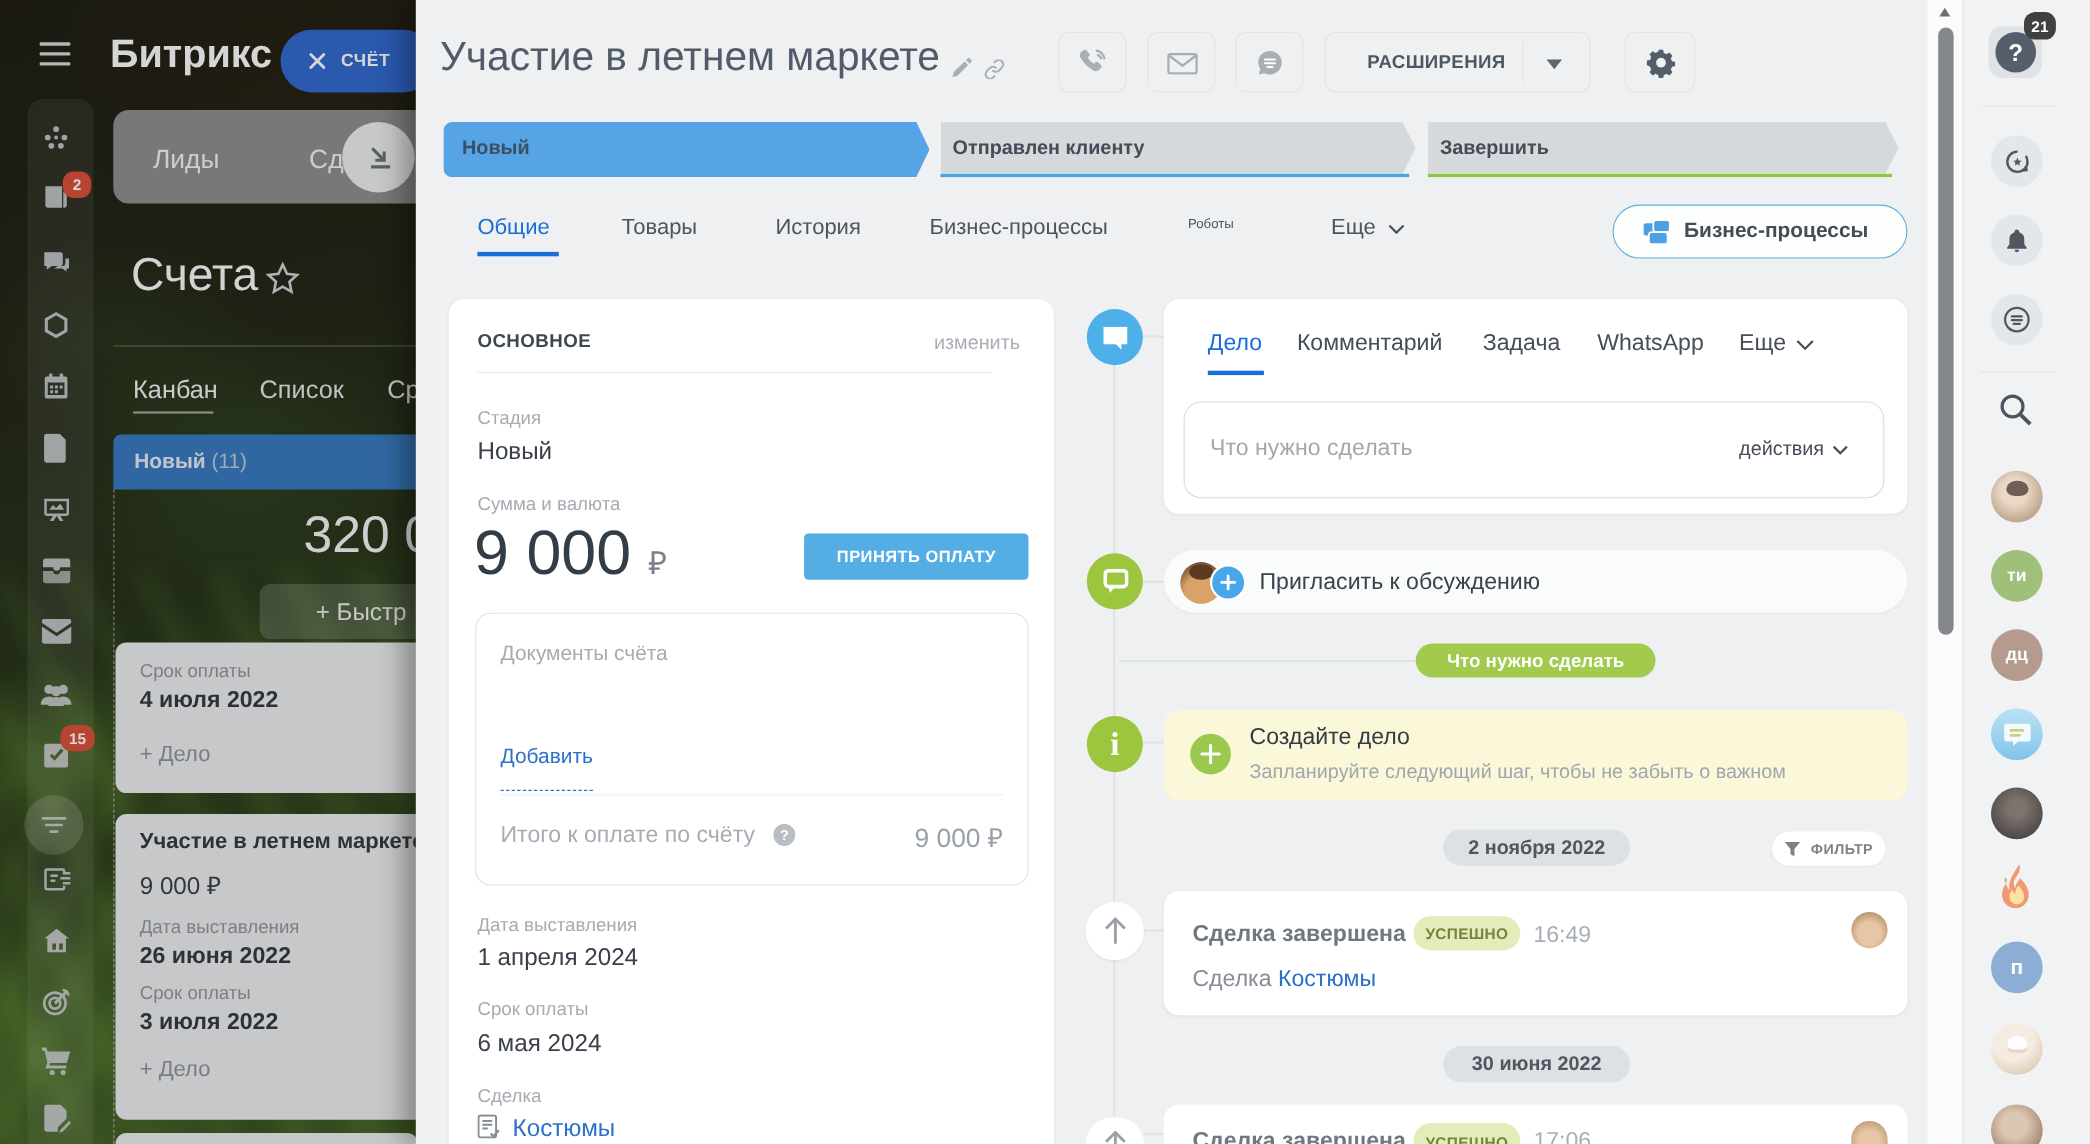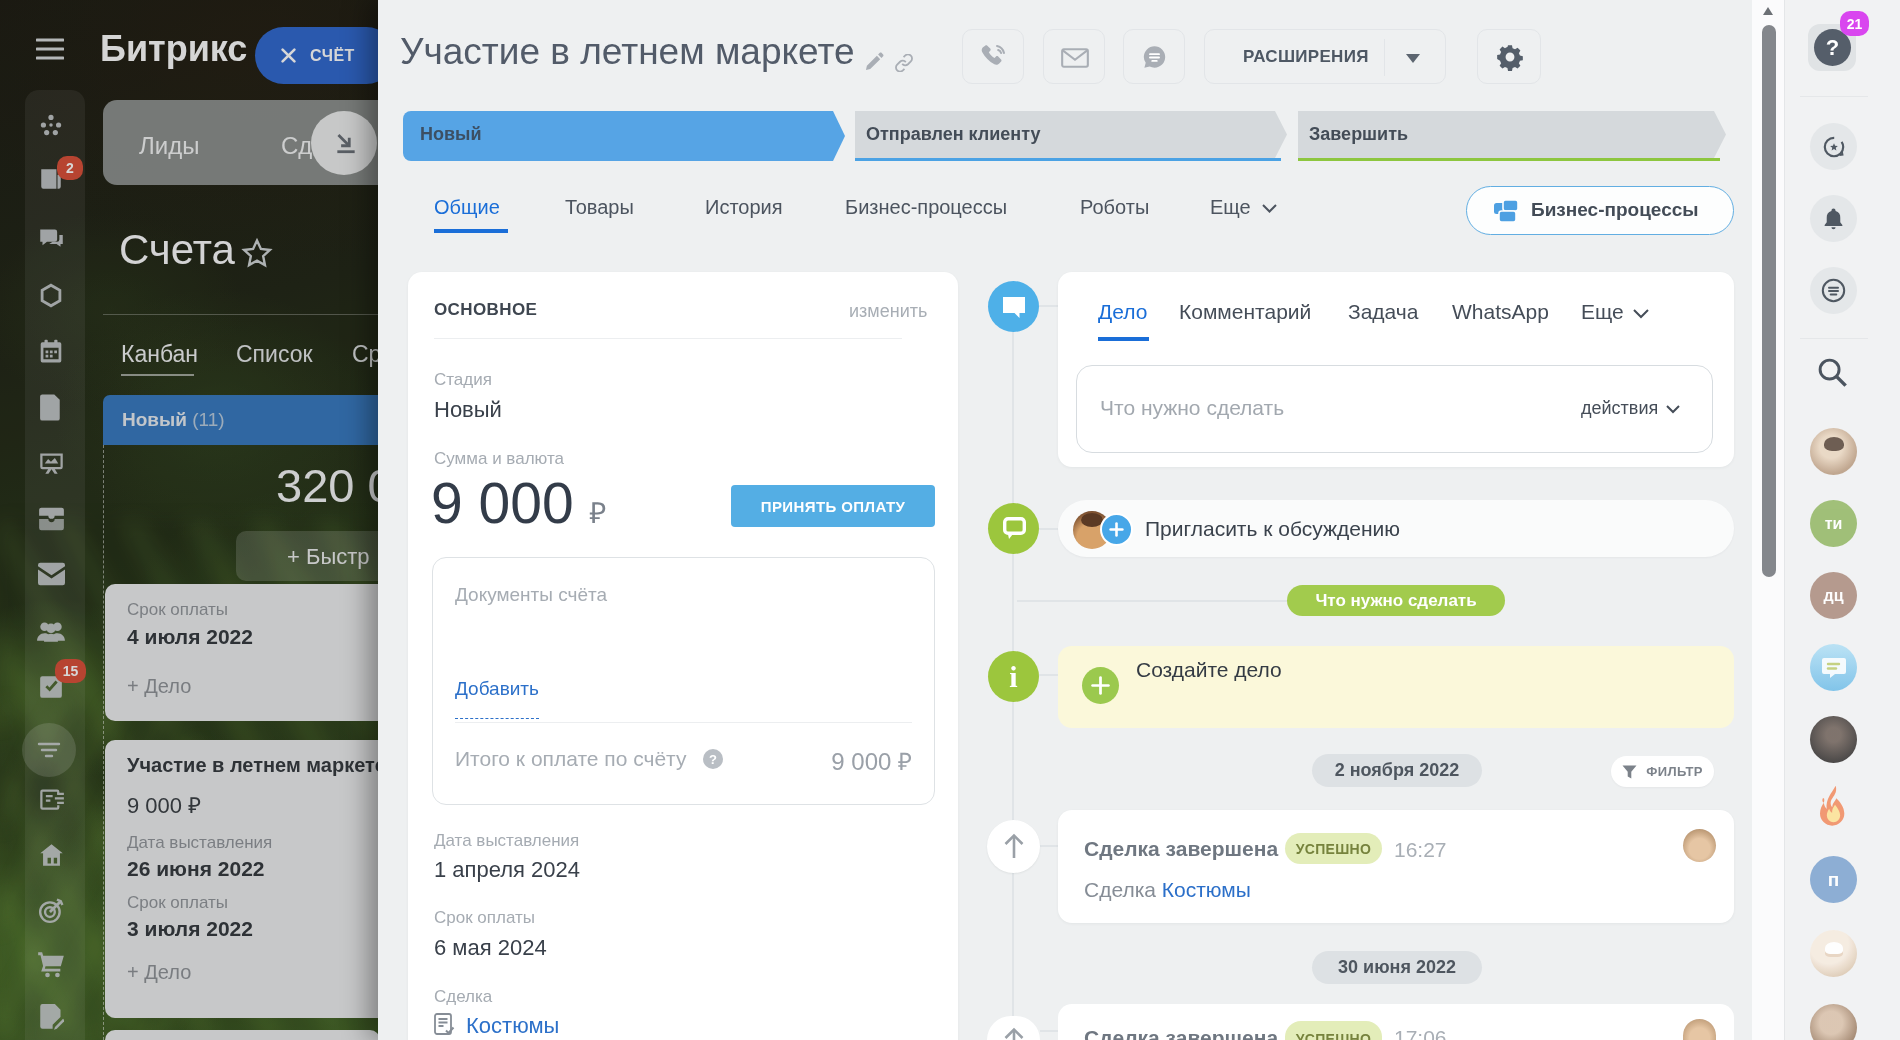--- a/index.html
+++ b/index.html
@@ -267,21 +267,21 @@
     <div class="abs" style="left:488px;top:124px;font-size:18px;font-weight:700;color:#434c57">Отправлен клиенту</div>
     <div class="abs" style="left:920px;top:111px;width:428px;height:47px;background:#d5d9dc;clip-path:polygon(0 0,416px 0,428px 50%,416px 100%,0 100%)"></div>
     <div class="abs" style="left:920px;top:158px;width:422px;height:3px;background:#8dc63f"></div>
     <div class="abs" style="left:931px;top:124px;font-size:18px;font-weight:700;color:#434c57">Завершить</div>
 
     <div class="abs" style="left:56px;top:196px;font-size:20px;color:#1a6ed8">Общие</div>
     <div class="abs" style="left:56px;top:229px;width:74px;height:4px;background:#1a6ed8"></div>
     <div class="abs" style="left:187px;top:196px;font-size:20px;color:#4c545f">Товары</div>
     <div class="abs" style="left:327px;top:196px;font-size:20px;color:#4c545f">История</div>
     <div class="abs" style="left:467px;top:196px;font-size:20px;color:#4c545f">Бизнес-процессы</div>
-    <div class="abs" style="left:702px;top:196px;font-size:20px;color:#4c545f">Роботы</div>
+    <div class="abs" style="left:702px;top:196px;font-size:12px;color:#4c545f">Роботы</div>
     <div class="abs" style="left:832px;top:196px;font-size:20px;color:#4c545f">Еще</div>
     <svg class="abs" style="left:884px;top:204px" width="15" height="9" viewBox="0 0 15 9" fill="none" stroke="#4c545f" stroke-width="2">
         <path d="M1 1l6.5 6.5L14 1"></path>
       </svg>
     <div class="abs" style="left:1088px;top:186px;width:268px;height:49px;border:1px solid #62aee2;border-radius:25px;background:#fdfefe">
       <svg style="position:absolute;left:27px;top:12px" width="26" height="24" viewBox="0 0 26 24">
           <rect x="0" y="4" width="15" height="11" rx="2.5" fill="#4da0e2"></rect>
           <rect x="9" y="1" width="15" height="11" rx="2.5" fill="#4da0e2" stroke="#fdfefe" stroke-width="1.6"></rect>
           <rect x="5" y="12" width="17" height="11" rx="2.5" fill="#4da0e2" stroke="#fdfefe" stroke-width="1.6"></rect>
         </svg>
@@ -375,40 +375,41 @@
     <div class="abs" style="left:680px;top:646px;width:676px;height:82px;background:#fbf8da;border-radius:14px"></div>
     <div class="abs" style="left:704px;top:667px;width:37px;height:37px;border-radius:50%;background:#9bc94e;display:flex;align-items:center;justify-content:center">
       <svg width="19" height="19" viewBox="0 0 18 18">
           <g stroke="#fff" stroke-width="2.6" stroke-linecap="round">
             <line x1="9" y1="1.5" x2="9" y2="16.5"></line>
             <line x1="1.5" y1="9" x2="16.5" y2="9"></line>
           </g>
         </svg>
     </div>
     <div class="abs" style="left:758px;top:658px;font-size:21px;color:#343b44">Создайте дело</div>
+    <div class="abs" style="left:758px;top:691px;font-size:18px;color:#a0a6ad">Запланируйте следующий шаг, чтобы не забыть о важном</div>
 
     <div class="abs" style="left:610px;top:651px;width:51px;height:51px;border-radius:50%;background:#9cc63d;display:flex;align-items:center;justify-content:center;color:#fff;font-size:30px;font-weight:700;font-family:'Liberation Serif',serif">i</div>
 
     <div class="abs" style="left:934px;top:754px;width:170px;height:33px;border-radius:17px;background:#dde1e4;display:flex;align-items:center;justify-content:center;font-size:18px;font-weight:700;color:#4e565f">2 ноября 2022</div>
     <div class="abs" style="left:1233px;top:756px;width:103px;height:31px;border-radius:16px;background:#fff;display:flex;align-items:center;justify-content:center;box-shadow:0 1px 2px rgba(50,60,70,.05)">
       <svg width="15" height="14" viewBox="0 0 15 14" fill="#7c828a">
           <path d="M0.5 0.5h14L9.3 6.8v6.7l-3.6-2V6.8L0.5 0.5z"></path>
         </svg>
       <span style="margin-left:9px;font-size:13px;font-weight:700;color:#7c828a;letter-spacing:.4px">ФИЛЬТР</span>
     </div>
 
     <div class="abs" style="left:680px;top:810px;width:676px;height:113px;background:#fff;border-radius:14px;box-shadow:0 1px 3px rgba(50,60,70,.06)"></div>
     <div class="abs" style="left:609px;top:820px;width:53px;height:53px;border-radius:50%;background:#fff;box-shadow:0 1px 2px rgba(50,60,70,.08)"></div>
     <svg class="abs" style="left:624px;top:833px" width="24" height="27" viewBox="0 0 24 27" fill="none" stroke="#9aa0a7" stroke-width="2.6">
         <path d="M12 25V3"></path>
         <path d="M3.5 11L12 2.5 20.5 11"></path>
       </svg>
     <div class="abs" style="left:706px;top:837px;font-size:21px;font-weight:700;color:#6f7781">Сделка завершена</div>
     <div class="abs" style="left:907px;top:833px;width:97px;height:31px;border-radius:16px;background:#e3edb9;display:flex;align-items:center;justify-content:center;font-size:14px;font-weight:700;color:#76833d;letter-spacing:.3px">УСПЕШНО</div>
-    <div class="abs" style="left:1016px;top:838px;font-size:21px;color:#a8aeb5">16:27</div>
+    <div class="abs" style="left:1016px;top:838px;font-size:21px;color:#a8aeb5">16:49</div>
     <div class="abs" style="left:1305px;top:829px;width:33px;height:33px;border-radius:50%;background:radial-gradient(circle at 50% 60%, #e6c6a4 40%, #b08c67 85%)"></div>
     <div class="abs" style="left:706px;top:878px;font-size:21px;color:#868d96">Сделка <span style="color:#2b6fc9">Костюмы</span></div>
 
     <div class="abs" style="left:934px;top:951px;width:170px;height:33px;border-radius:17px;background:#dde1e4;display:flex;align-items:center;justify-content:center;font-size:18px;font-weight:700;color:#4e565f">30 июня 2022</div>
 
     <div class="abs" style="left:680px;top:1004px;width:676px;height:36px;background:#fff;border-radius:14px 14px 0 0"></div>
     <div class="abs" style="left:609px;top:1016px;width:53px;height:24px;border-radius:27px 27px 0 0;background:#fff"></div>
     <svg class="abs" style="left:624px;top:1027px" width="24" height="13" viewBox="0 0 24 13" fill="none" stroke="#9aa0a7" stroke-width="2.6">
         <path d="M12 13V3"></path>
         <path d="M3.5 11L12 2.5 20.5 11"></path>
@@ -421,21 +422,21 @@
     <div class="abs" style="left:1305px;top:1019px;width:33px;height:21px;border-radius:17px 17px 0 0;background:radial-gradient(circle at 50% 90%, #e6c6a4 40%, #b08c67 95%)"></div>
   </div>
   <div id="gutter"></div>
   <div id="thumb"></div>
   <div id="gutarrow"></div>
 
   <div id="rightrail"></div>
   <div id="rricons" style="position:absolute;z-index:12;left:0;top:0">
     <div class="abs" style="left:1808px;top:24px;width:48px;height:47px;border-radius:12px;background:#e0e3e5;z-index:12"></div>
     <div class="abs" style="left:1814px;top:29px;width:37px;height:37px;border-radius:50%;background:#555e6a;z-index:12;display:flex;align-items:center;justify-content:center;color:#fff;font-size:22px;font-weight:700">?</div>
-    <div class="badge" style="left:1840px;top:11px;width:29px;height:25px;font-size:14px;background:#d946ef;z-index:13">21</div>
+    <div class="badge" style="left:1840px;top:11px;width:29px;height:25px;font-size:14px;background:#404040;z-index:13">21</div>
     <div class="abs" style="left:1800px;top:96px;width:68px;height:1px;background:#e5e7e9;z-index:12"></div>
 
     <div class="rr" style="top:123px;background:#e4e7e9">
         <svg width="26" height="26" viewBox="0 0 24 24" fill="none" stroke="#4f5862" stroke-width="2">
           <circle cx="12" cy="12" r="8.5" stroke-dasharray="40 8"></circle>
           <path d="M12 8.5l1 2.4 2.6.2-2 1.7.6 2.5-2.2-1.4-2.2 1.4.6-2.5-2-1.7 2.6-.2 1-2.4z" fill="#4f5862" stroke="none"></path>
           <path d="M17 19.5l2.8-.4-.5-2.7" stroke-width="1.8"></path>
         </svg>
       </div>
     <div class="rr" style="top:195px;background:#e4e7e9">

